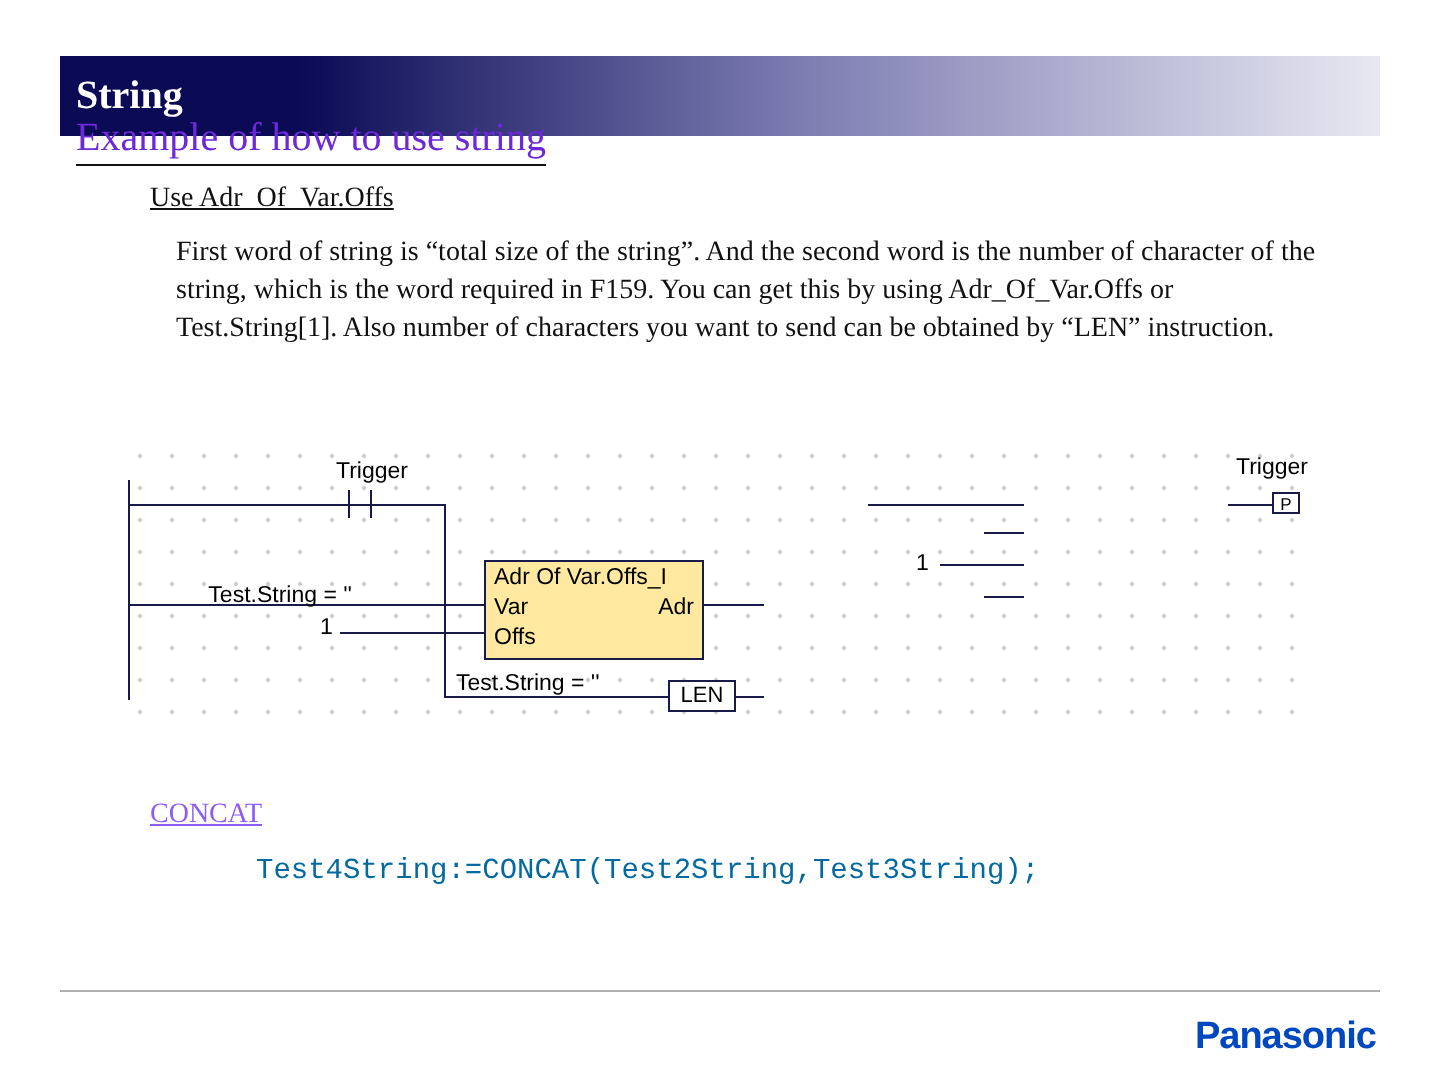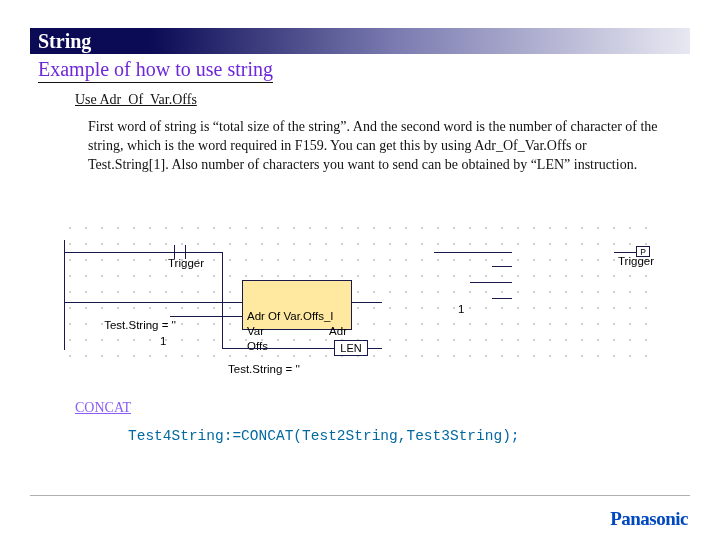--- a/index.html
+++ b/index.html
@@ -5,21 +5,21 @@
   * { box-sizing: border-box; margin: 0; padding: 0; }
   body {
     width: 720px; height: 540px;
     font-family: "Times New Roman", serif;
     background: #fff;
     position: relative;
     overflow: hidden;
   }
   .header-bar {
     position: absolute; top: 28px; left: 30px; right: 30px;
-    height: 26px;
+    height: 40px;
     background: linear-gradient(to right, #0a0a55 0%, #0a0a55 18%, #7a7ab0 55%, #e8e8f2 100%);
     display: flex; align-items: center;
   }
   .header-title {
     color: #fff; font-weight: bold; font-size: 20px;
     padding-left: 8px;
   }
   .subtitle {
     position: absolute; top: 58px; left: 38px;
     font-size: 20px; color: #6d28d9;
@@ -39,21 +39,21 @@
     background-image:
       radial-gradient(circle, rgba(80,80,80,0.28) 1px, transparent 1.1px);
     background-size: 16px 16px;
     font-family: Arial, sans-serif; font-size: 11.5px; color: #000;
   }
   .wire-h { position: absolute; height: 1.3px; background: #1a1a4a; }
   .wire-v { position: absolute; width: 1.3px; background: #1a1a4a; }
   .block {
     position: absolute; background: #ffe9a0; border: 1px solid #1a1a4a;
   }
-  .lbl { position: absolute; white-space: nowrap; margin-top: 27px; }
+  .lbl { position: absolute; white-space: nowrap; }
   .contact {
     position: absolute; width: 12px; height: 14px;
     border-left: 1.3px solid #1a1a4a; border-right: 1.3px solid #1a1a4a;
   }
   .coil {
     position: absolute; width: 14px; height: 11px;
     border: 1.3px solid #1a1a4a; display: flex; align-items: center; justify-content: center;
     font-size: 8.5px;
   }
   .len-box {
@@ -72,21 +72,21 @@
   }
   .footer-rule {
     position: absolute; bottom: 44px; left: 30px; right: 30px;
     height: 1.5px; background: #b0b0b0;
   }
   .logo-wrap {
     position: absolute; bottom: 10px; right: 32px;
     display: flex; align-items: center; gap: 10px;
   }
   .logo-pan {
-    font-family: Liberation Serif, serif; font-weight: bold;
+    font-family: Liberation Sans, sans-serif; font-weight: bold;
     color: #0048c0; font-size: 19px; letter-spacing: -0.5px;
   }
   .logo-ideas {
     font-family: Arial, sans-serif; font-style: italic; font-weight: bold;
     color: #0048c0; font-size: 16px;
   }
 </style>
 </head>
 <body>
 

